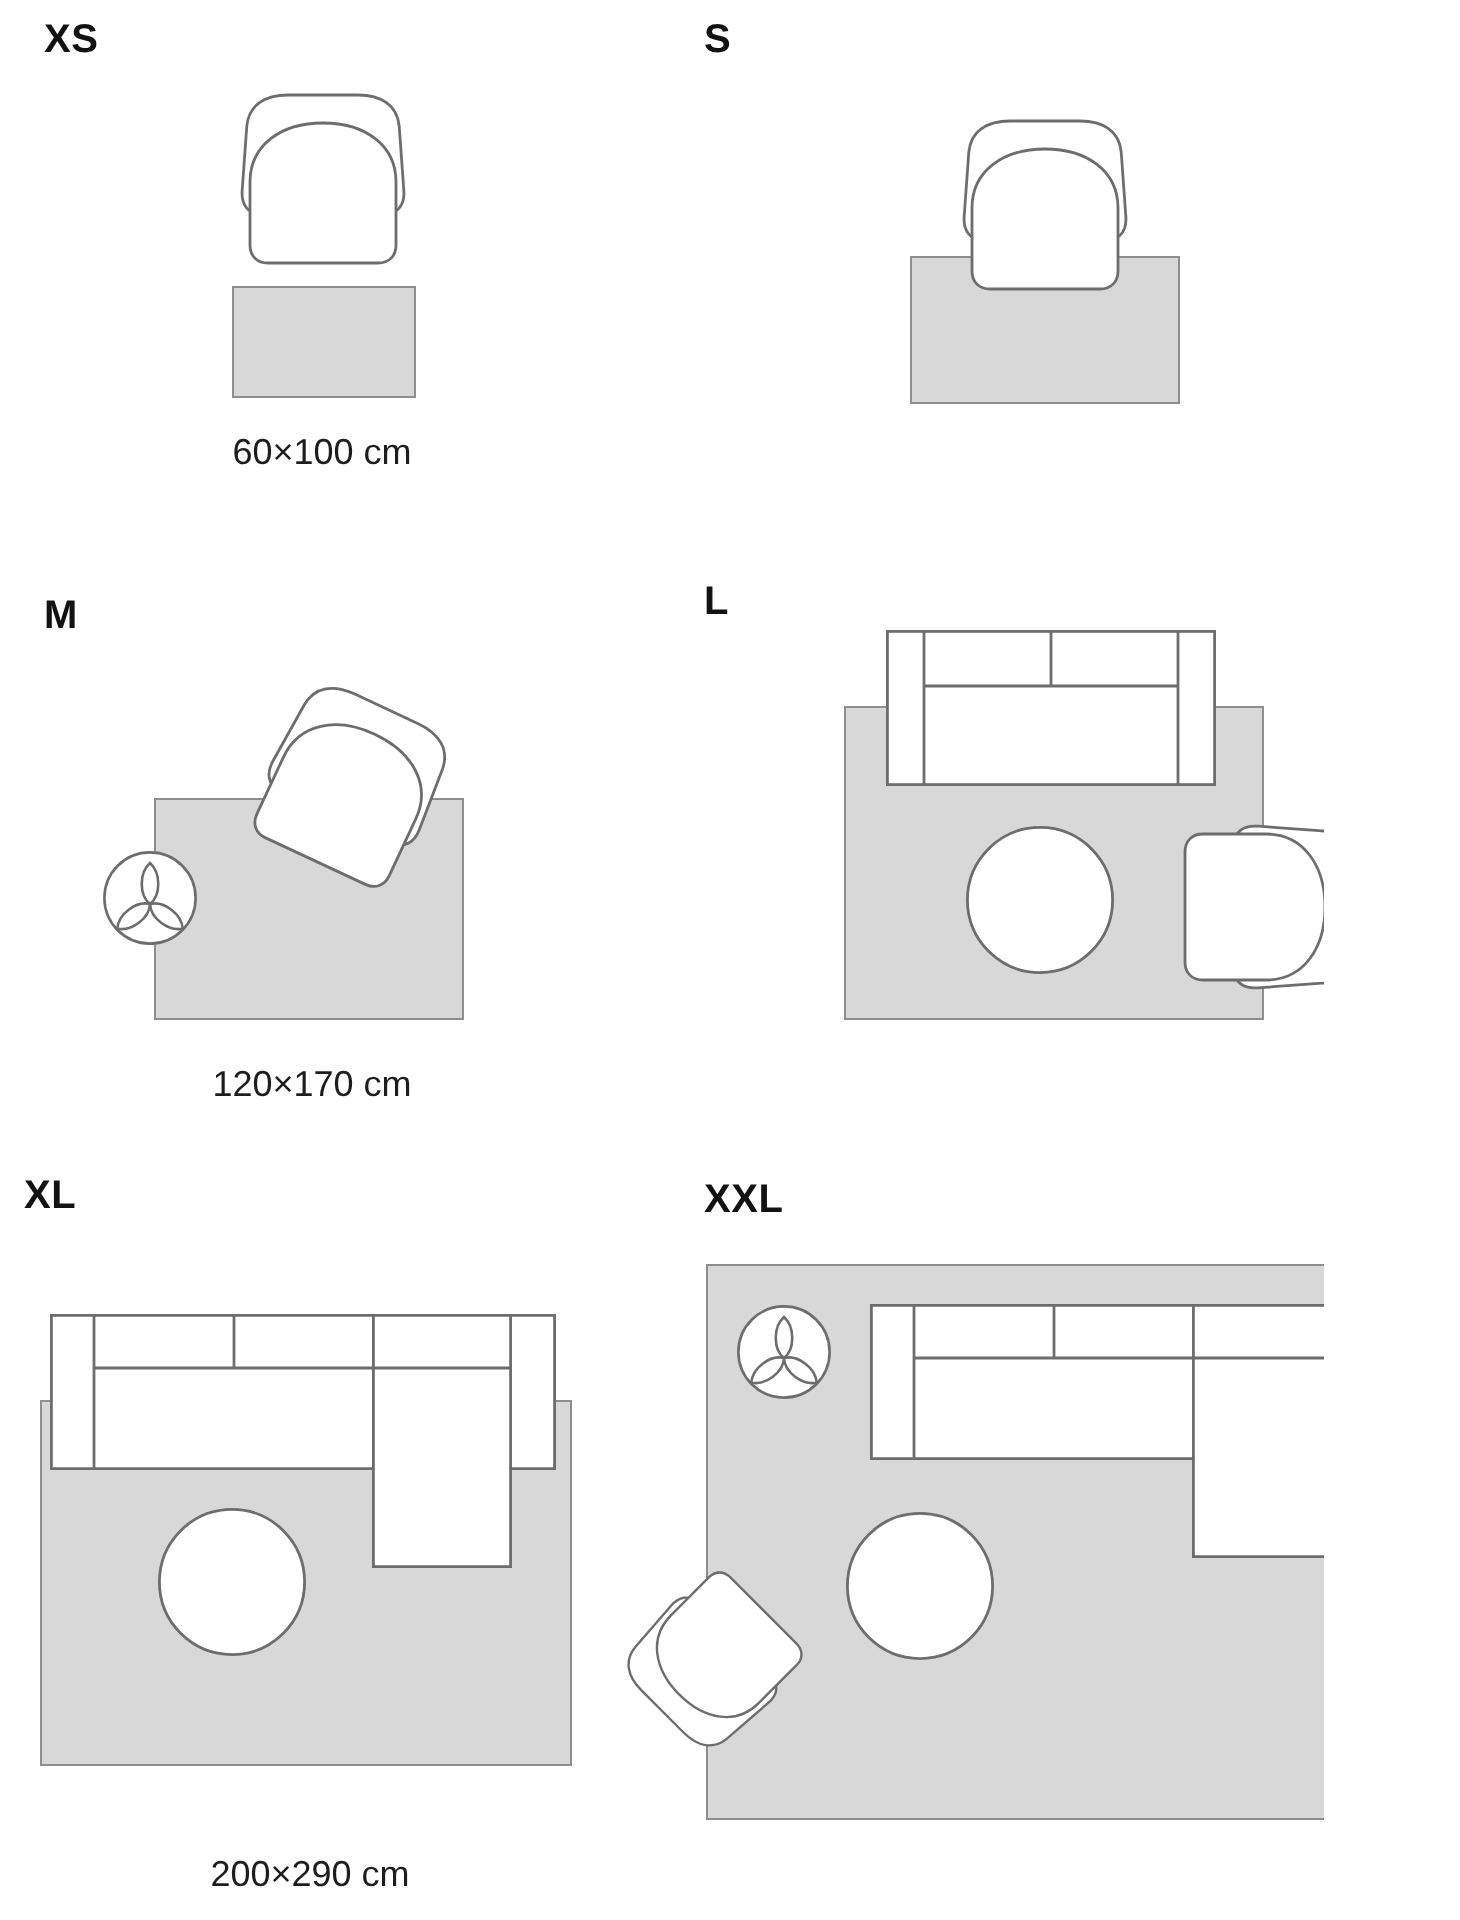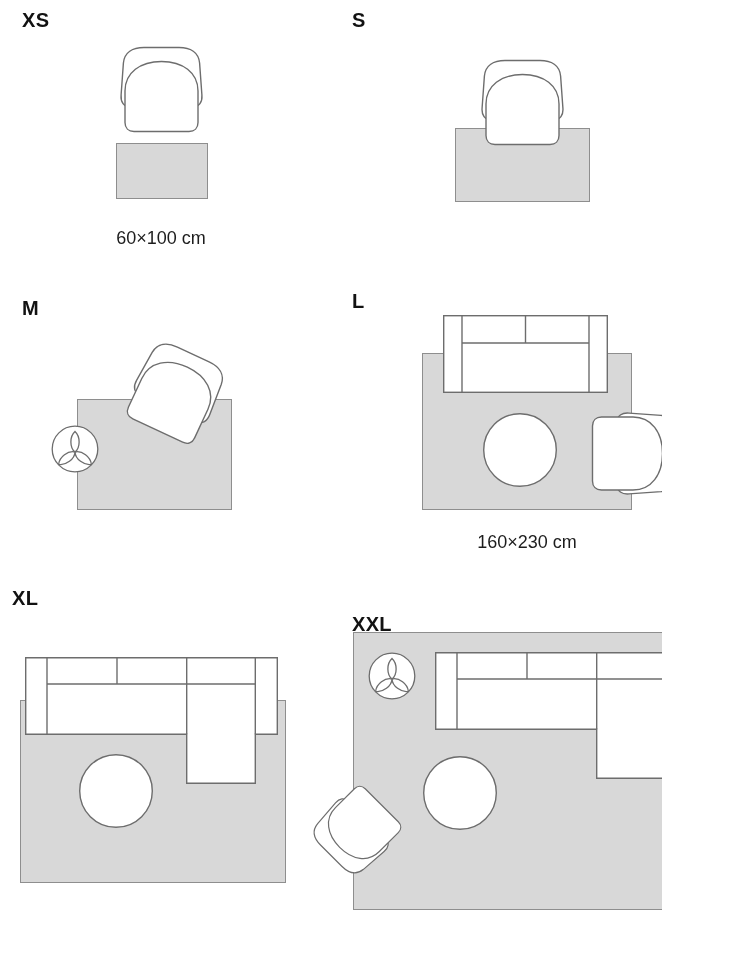--- a/index.html
+++ b/index.html
@@ -72,60 +72,61 @@
         <circle cx="37" cy="37" r="36.3"></circle>
       </g>
     </defs>
   </svg>
 
   <div class="size-label" style="left:22px;top:10px;">XS</div>
   <svg class="furn" style="left:120px;top:46px;" width="83" height="87" viewBox="0 0 83 87">
       <use href="#sym-armchair"></use>
     </svg>
   <div class="rug" style="left:116px;top:143px;width:92px;height:56px;"></div>
-  <div class="dim-label" style="left:51px;top:229px;text-align:center;">60×100 cm</div>
+  <div class="dim-label" style="left:51px;top:217px;text-align:center;">60×100 cm</div>
 
   <div class="size-label" style="left:352px;top:10px;">S</div>
   <div class="rug" style="left:455px;top:128px;width:135px;height:74px;"></div>
   <svg class="furn" style="left:481px;top:59px;" width="83" height="87" viewBox="0 0 83 87">
       <use href="#sym-armchair"></use>
     </svg>
 
   <div class="size-label" style="left:22px;top:298px;">M</div>
   <div class="rug" style="left:77px;top:399px;width:155px;height:111px;"></div>
   <svg class="furn" style="left:134px;top:349px;transform:rotate(25deg);" width="83" height="87" viewBox="0 0 83 87">
       <use href="#sym-armchair"></use>
     </svg>
   <svg class="furn" style="left:51px;top:425px;" width="48" height="48" viewBox="0 0 48 48">
       <use href="#sym-plant"></use>
     </svg>
+  <div class="dim-label" style="left:46px;top:533px;">120×170 cm</div>
 
   <div class="size-label" style="left:352px;top:291px;">L</div>
   <div class="rug" style="left:422px;top:353px;width:210px;height:157px;"></div>
   <svg class="furn" style="left:443px;top:315px;" width="165" height="78" viewBox="0 0 165 78">
       <use href="#sym-sofa"></use>
     </svg>
   <svg class="furn" style="left:483px;top:413px;" width="74" height="74" viewBox="0 0 74 74">
       <use href="#sym-table"></use>
     </svg>
   <svg class="furn" style="left:593px;top:410px;transform:rotate(90deg);" width="83" height="87" viewBox="0 0 83 87">
       <use href="#sym-armchair"></use>
     </svg>
-  <div class="dim-label" style="left:417px;top:533px;">160×230 cm</div>
 
   <div class="size-label" style="left:12px;top:588px;">XL</div>
   <div class="rug" style="left:20px;top:700px;width:266px;height:183px;"></div>
   <svg class="furn" style="left:25px;top:657px;" width="253" height="127" viewBox="0 0 253 127">
       <use href="#sym-sectional"></use>
     </svg>
   <svg class="furn" style="left:79px;top:754px;" width="74" height="74" viewBox="0 0 74 74">
       <use href="#sym-table"></use>
     </svg>
+  <div class="dim-label" style="left:45px;top:928px;">200×290 cm</div>
 
-  <div class="size-label" style="left:352px;top:590px;margin-top:24px;">XXL</div>
+  <div class="size-label" style="left:352px;top:590px;">XXL</div>
   <div class="rug" style="left:353px;top:632px;width:365px;height:278px;"></div>
   <svg class="furn" style="left:368px;top:652px;" width="48" height="48" viewBox="0 0 48 48">
       <use href="#sym-plant"></use>
     </svg>
   <svg class="furn" style="left:435px;top:652px;" width="253" height="127" viewBox="0 0 253 127">
       <use href="#sym-sectional"></use>
     </svg>
   <svg class="furn" style="left:423px;top:756px;" width="74" height="74" viewBox="0 0 74 74">
       <use href="#sym-table"></use>
     </svg>

